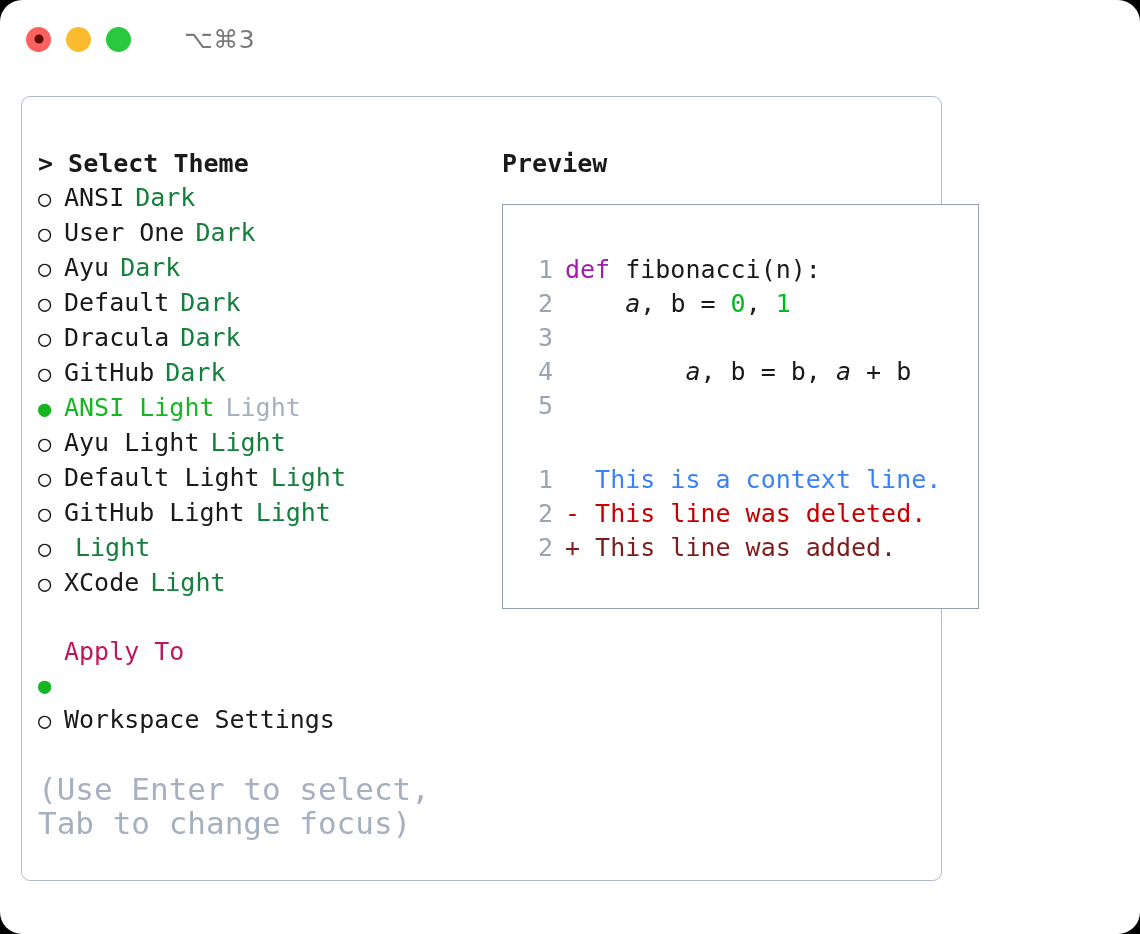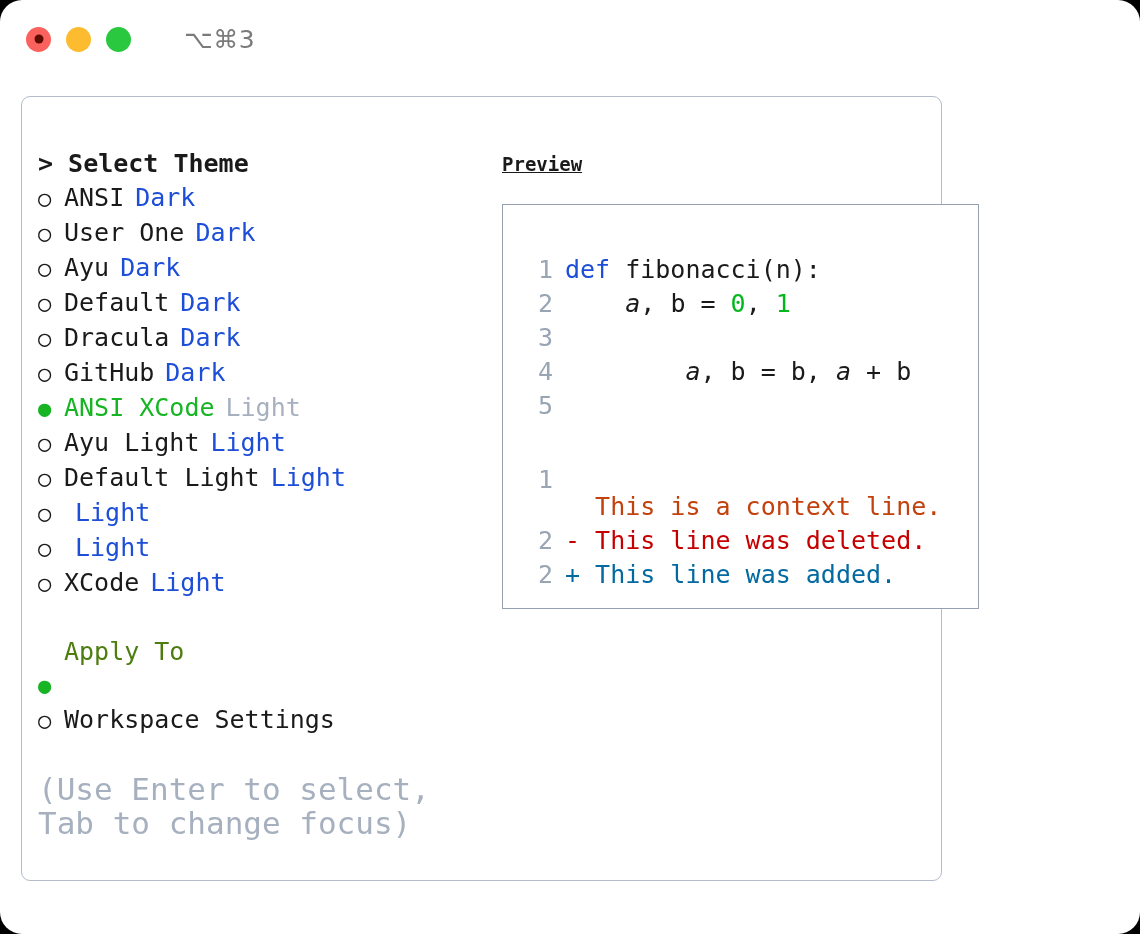--- a/index.html
+++ b/index.html
@@ -119,26 +119,26 @@
   .bullet {
     display: inline-block;
     width: 26px;
     flex: 0 0 auto;
     color: #1a1a1a;
     font-size: 22px;
   }
   .bullet.sel { color: #17b523; }
   .row.selected .label { color: #17b523; }
   .label  { color: #1a1a1a; }
-  .tag    { color: #1d4ed8; padding-left: 11px; }
+  .tag    { color: #15803d; padding-left: 11px; }
   .row.selected .tag { color: #a6b0bf; }
 
   .apply-title {
     font-size: 25px;
-    color: #4d7c0f;
+    color: #be185d;
     line-height: 34px;
     padding-left: 26px;
     white-space: pre;
     display: block;
   }
 
   .spacer-block { height: 34px; }
 
   .hint {
     color: #a6b0bf;
@@ -149,27 +149,26 @@
     display: block;
   }
 
   
   .right-col {
     padding: 50px 0 0 0;
     box-sizing: border-box;
     flex: 1 1 auto;
   }
   .preview-title {
-    font-size: 19px;
+    font-size: 25px;
     font-weight: bold;
     color: #1a1a1a;
     line-height: 34px;
     display: block;
     white-space: pre;
-    text-decoration: underline;
   }
   .preview-box {
     margin-top: 23px;
     width: 477px;
     height: 405px;
     border: 1.6px solid #95a0b0;
     box-sizing: border-box;
     background: #ffffff;
     padding: 48px 0 0 18px;
   }
@@ -181,30 +180,30 @@
     white-space: pre;
   }
   .lineno {
     color: #9aa5b4;
     width: 32px;
     text-align: right;
     flex: 0 0 auto;
   }
   .code-text { padding-left: 12px; }
 
-  .kw    { color: #1d4ed8; }
+  .kw    { color: #a21caf; }
   .fn    { color: #00c3c3; }
   .num   { color: #00b81b; }
   .plain { color: #1a1a1a; }
   .var   { color: #1a1a1a; font-style: italic; }
 
   .diff-gap { height: 40px; }
-  .diff-ctx { color: #c2410c; margin-top: 27px; }
+  .diff-ctx { color: #3b82f6; }
   .diff-del { color: #c60000; }
-  .diff-add { color: #0369a1; }
+  .diff-add { color: #7f1d1d; }
 </style>
 </head>
 <body>
 
 <div class="window">
 
   <div class="titlebar">
     <div class="dots">
       <span class="dot dot-red"></span>
       <span class="dot dot-yellow"></span>
@@ -220,24 +219,24 @@
 
         <span class="section-title">&gt; Select Theme</span>
 
         <div class="theme-list">
             <div class="row"><span class="bullet">○</span><span class="label">ANSI</span><span class="tag">Dark</span></div>
             <div class="row"><span class="bullet">○</span><span class="label">User One</span><span class="tag">Dark</span></div>
             <div class="row"><span class="bullet">○</span><span class="label">Ayu</span><span class="tag">Dark</span></div>
             <div class="row"><span class="bullet">○</span><span class="label">Default</span><span class="tag">Dark</span></div>
             <div class="row"><span class="bullet">○</span><span class="label">Dracula</span><span class="tag">Dark</span></div>
             <div class="row"><span class="bullet">○</span><span class="label">GitHub</span><span class="tag">Dark</span></div>
-            <div class="row selected"><span class="bullet sel">●</span><span class="label">ANSI XCode</span><span class="tag">Light</span></div>
+            <div class="row selected"><span class="bullet sel">●</span><span class="label">ANSI Light</span><span class="tag">Light</span></div>
             <div class="row"><span class="bullet">○</span><span class="label">Ayu Light</span><span class="tag">Light</span></div>
             <div class="row"><span class="bullet">○</span><span class="label">Default Light</span><span class="tag">Light</span></div>
-            <div class="row"><span class="bullet">○</span><span class="tag">Light</span></div>
+            <div class="row"><span class="bullet">○</span><span class="label">GitHub Light</span><span class="tag">Light</span></div>
             <div class="row"><span class="bullet">○</span><span class="tag">Light</span></div>
             <div class="row"><span class="bullet">○</span><span class="label">XCode</span><span class="tag">Light</span></div>
           </div>
 
         <div class="spacer-block"></div>
 
         <span class="apply-title">Apply To</span>
 
         <div class="apply-list">
             <div class="row selected"><span class="bullet sel">●</span></div>

